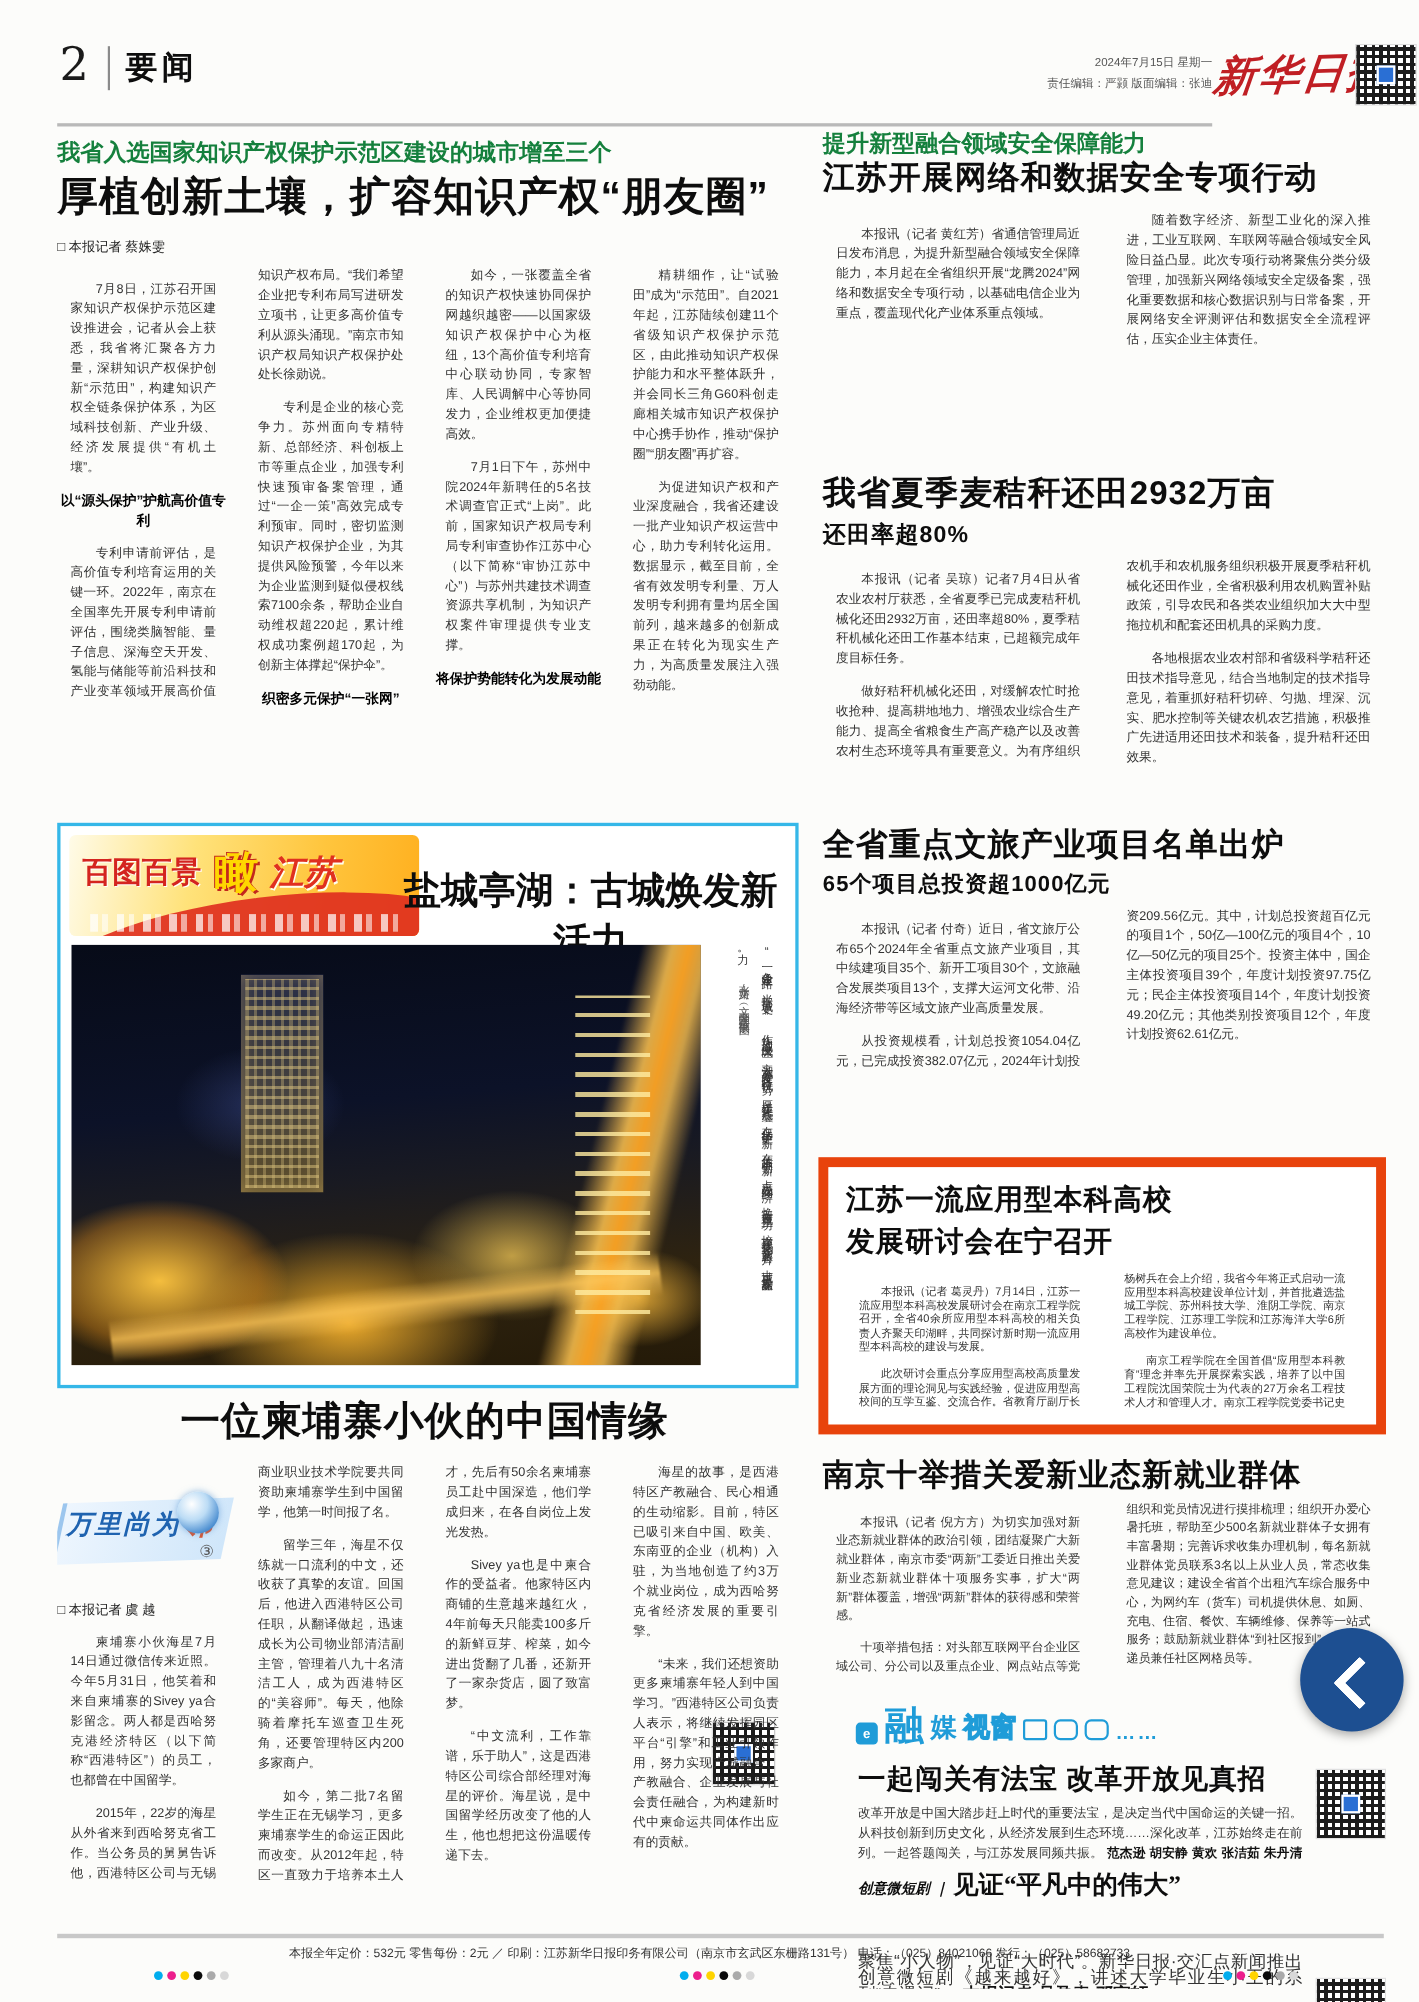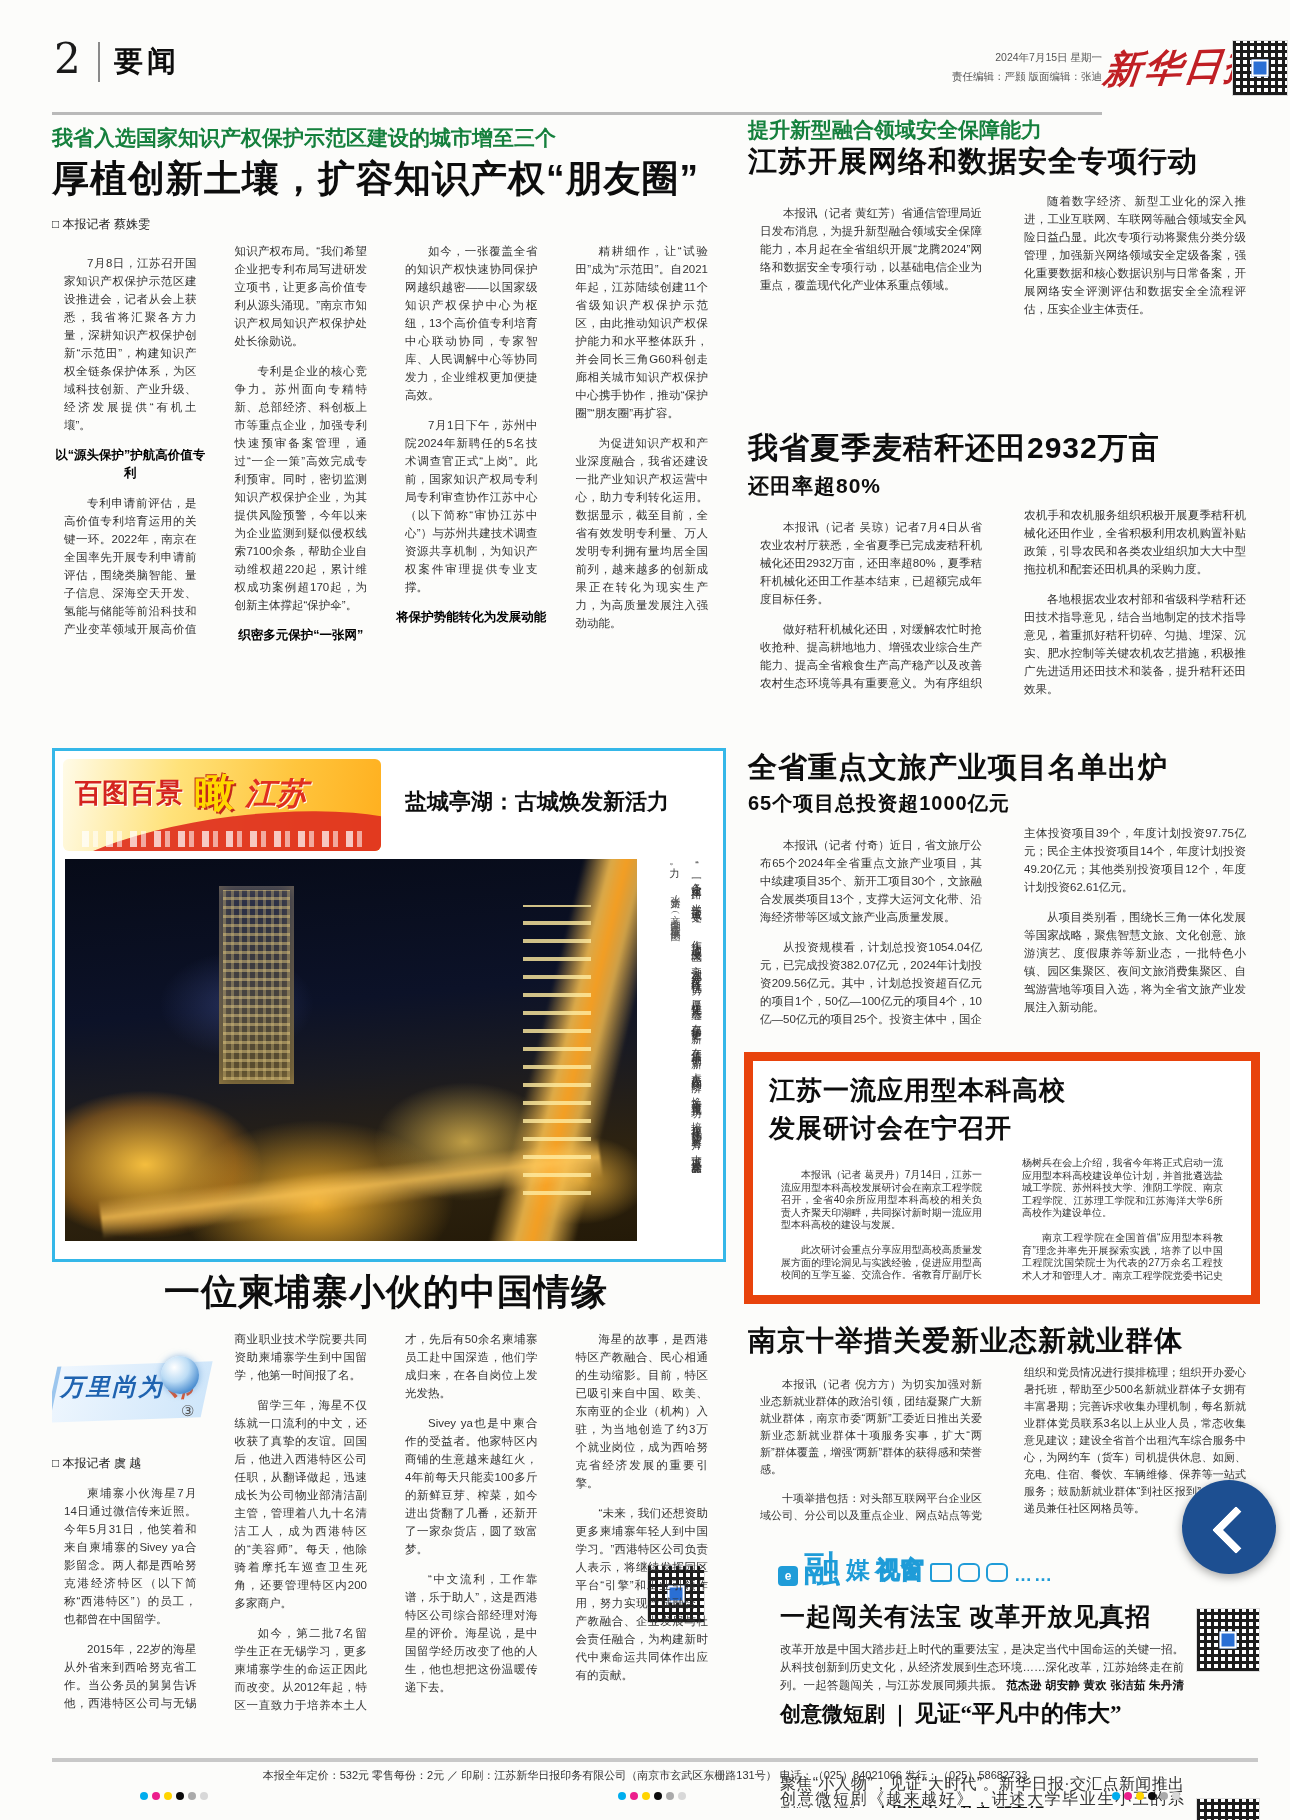--- a/index.html
+++ b/index.html
@@ -29,21 +29,21 @@
   .qr .c{position:absolute;left:50%;top:50%;width:13px;height:13px;transform:translate(-50%,-50%);background:#2a6fd4;border:2px solid #fff;}
   
   .featbox{border:3px solid #35b7e8;background:#fff;}
   .banner{background:linear-gradient(100deg,#fffbe8 0%,#ffe27a 35%,#ffc53d 70%,#ffaf1e 100%);border-radius:6px;overflow:hidden;}
   .banner .ribbon{position:absolute;left:-12%;bottom:-34%;width:134%;height:72%;background:#e03020;border-radius:50% 50% 0 0/100% 100% 0 0;transform:rotate(-7deg);opacity:.92;}
   .banner .sky{position:absolute;left:6%;bottom:4px;width:88%;height:16px;opacity:.8;background:
     repeating-linear-gradient(90deg,rgba(255,255,255,.9) 0 7px,transparent 7px 11px,rgba(255,255,255,.7) 11px 16px,transparent 16px 24px);}
   .banner .t1{position:absolute;left:12px;top:16px;font-size:27px;font-weight:900;color:#d4241f;text-shadow:1px 1px 0 #fff;}
   .banner .t2{position:absolute;left:132px;top:6px;font-size:40px;font-weight:900;color:#ffd700;text-shadow:2px 2px 0 #c3271d,-1px -1px 0 #c3271d;}
   .banner .t3{position:absolute;left:182px;top:14px;font-size:31px;font-weight:900;font-style:italic;color:#e03020;text-shadow:1px 1px 0 #ffe;}
-  .feat-head{font-size:22px;font-weight:900;color:#0d0d0d;text-align:center;font-family:"Liberation Serif",serif;}
+  .feat-head{font-size:34px;font-weight:900;color:#0d0d0d;text-align:center;font-family:"Liberation Serif",serif;}
   .photo{position:relative;overflow:hidden;background:
     radial-gradient(150px 95px at 14% 80%,rgba(255,198,64,.95),rgba(255,160,30,.35) 60%,transparent 78%),
     radial-gradient(190px 115px at 44% 90%,rgba(255,184,46,.9),transparent 72%),
     radial-gradient(130px 85px at 70% 74%,rgba(255,210,90,.7),transparent 70%),
     radial-gradient(95px 62px at 90% 84%,rgba(255,190,60,.8),transparent 72%),
     radial-gradient(110px 75px at 30% 38%,rgba(96,116,205,.30),transparent 70%),
     linear-gradient(175deg,#070b18 0%,#0c1228 38%,#191a22 55%,#2e2310 78%,#241a08 100%);}
   .photo .tower{position:absolute;left:27%;top:7%;width:13%;height:52%;background:linear-gradient(#2c3350,#6b5a2f);opacity:.85;box-shadow:inset 0 0 18px rgba(255,210,120,.45);}
   .photo .tower::before{content:"";position:absolute;inset:4px;background:
     repeating-linear-gradient(0deg,rgba(255,225,140,.5) 0 3px,transparent 3px 9px),
@@ -68,21 +68,21 @@
   .m-pre{width:20px;height:20px;border-radius:4px;background:#1f9cd8;color:#fff;font-size:12px;font-weight:700;text-align:center;line-height:20px;}
   .m-big{font-size:36px;font-weight:900;color:#1f9cd8;line-height:34px;}
   .m-mid{font-size:24px;font-weight:900;color:#1f9cd8;}
   .m-out{font-size:24px;font-weight:900;color:#eaf7fd;-webkit-text-stroke:1.2px #1f9cd8;text-shadow:0 0 1px #1f9cd8;}
   .m-ic{width:18px;height:15px;border:2px solid #1f9cd8;border-radius:3px;margin-bottom:4px;}
   .m-ic.b{border-radius:6px;}
   .m-dots{font-size:18px;font-weight:900;color:#1f9cd8;letter-spacing:2px;}
   .mw-head{font-size:25px;font-weight:900;color:#0d0d0d;font-family:"Liberation Serif",serif;letter-spacing:1px;}
   .mw-body{font-size:11.5px;line-height:18px;text-align:justify;color:#333;}
   .mw-names{font-weight:700;color:#111;}
-  .mw-label{font-size:21px;font-weight:900;color:#0d0d0d;}
+  .mw-label{font-size:13px;font-weight:900;color:#0d0d0d;font-style:italic;}
   .mw-head2{font-size:23px;font-weight:900;color:#0d0d0d;font-family:"Liberation Serif",serif;}
   
   .fab{width:94px;height:94px;border-radius:50%;background:#1d4f91;box-shadow:0 3px 10px rgba(0,0,0,.35);cursor:pointer;}
   .fab .chev{width:26px;height:26px;border-left:8px solid #fff;border-bottom:8px solid #fff;transform:rotate(45deg);margin:33px 0 0 37px;border-radius:2px;}
   
   .foot-line{background:#c8c8c8;}
   .foot-info{font-size:11px;color:#333;text-align:center;}
   .regs{display:flex;gap:4px;align-items:center;}
   .regs i{display:block;width:8px;height:8px;border-radius:50%;}
   .r1{background:#00adee;} .r2{background:#ec1e8c;} .r3{background:#ffd400;} .r4{background:#0a0a0a;} .r5{background:#aaaaaa;} .r6{background:#d8d8d8;}
@@ -183,21 +183,20 @@
     <p>本报讯（记者 吴琼）记者7月4日从省农业农村厅获悉，全省夏季已完成麦秸秆机械化还田2932万亩，还田率超80%，夏季秸秆机械化还田工作基本结束，已超额完成年度目标任务。</p>
     <p>做好秸秆机械化还田，对缓解农忙时抢收抢种、提高耕地地力、增强农业综合生产能力、提高全省粮食生产高产稳产以及改善农村生态环境等具有重要意义。为有序组织农机手和农机服务组织积极开展夏季秸秆机械化还田作业，全省积极利用农机购置补贴政策，引导农民和各类农业组织加大大中型拖拉机和配套还田机具的采购力度。</p>
     <p>各地根据农业农村部和省级科学秸秆还田技术指导意见，结合当地制定的技术指导意见，着重抓好秸秆切碎、匀抛、埋深、沉实、肥水控制等关键农机农艺措施，积极推广先进适用还田技术和装备，提升秸秆还田效果。</p>
   </div>
 
   <div class="abs hl" style="left:748px;top:748px;font-size:29px;white-space:nowrap;">全省重点文旅产业项目名单出炉</div>
   <div class="abs subhead-sm" style="left:748px;top:790px;font-size:20px;">65个项目总投资超1000亿元</div>
   <div class="abs bodytext cols2" style="left:748px;top:824px;width:510px;height:224px;overflow:hidden;">
     <p>本报讯（记者 付奇）近日，省文旅厅公布65个2024年全省重点文旅产业项目，其中续建项目35个、新开工项目30个，文旅融合发展类项目13个，支撑大运河文化带、沿海经济带等区域文旅产业高质量发展。</p>
     <p>从投资规模看，计划总投资1054.04亿元，已完成投资382.07亿元，2024年计划投资209.56亿元。其中，计划总投资超百亿元的项目1个，50亿—100亿元的项目4个，10亿—50亿元的项目25个。投资主体中，国企主体投资项目39个，年度计划投资97.75亿元；民企主体投资项目14个，年度计划投资49.20亿元；其他类别投资项目12个，年度计划投资62.61亿元。</p>
-    <p>从项目类别看，围绕长三角一体化发展等国家战略，聚焦智慧文旅、文化创意、旅游演艺、度假康养等新业态，一批特色小镇、园区集聚区、夜间文旅消费集聚区、自驾游营地等项目入选，将为全省文旅产业发展注入新动能。</p>
   </div>
 
   <div class="abs hotbox" style="left:744px;top:1052px;width:516px;height:252px;box-sizing:border-box;">
     <div class="abs hot-head" style="left:16px;top:10px;width:460px;">
       <div>江苏一流应用型本科高校</div>
       <div>发展研讨会在宁召开</div>
     </div>
     <div class="abs bodytext hotbody" style="left:16px;top:96px;width:466px;height:130px;overflow:hidden;">
       <p>本报讯（记者 葛灵丹）7月14日，江苏一流应用型本科高校发展研讨会在南京工程学院召开，全省40余所应用型本科高校的相关负责人齐聚天印湖畔，共同探讨新时期一流应用型本科高校的建设与发展。</p>
       <p>此次研讨会重点分享应用型高校高质量发展方面的理论洞见与实践经验，促进应用型高校间的互学互鉴、交流合作。省教育厅副厅长杨树兵在会上介绍，我省今年将正式启动一流应用型本科高校建设单位计划，并首批遴选盐城工学院、苏州科技大学、淮阴工学院、南京工程学院、江苏理工学院和江苏海洋大学6所高校作为建设单位。</p>

